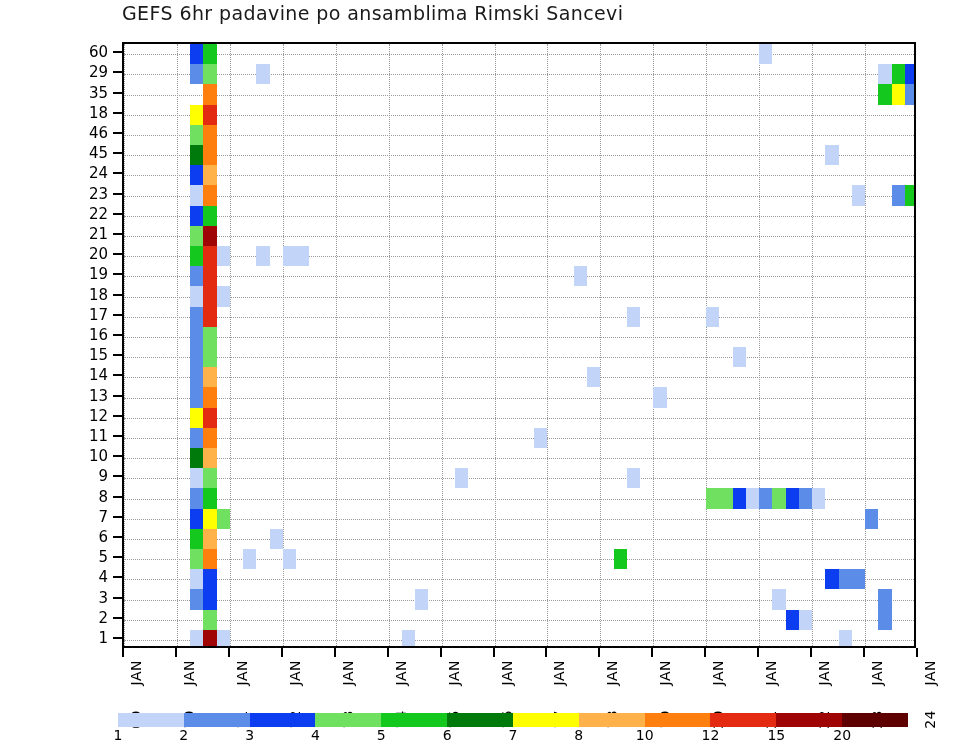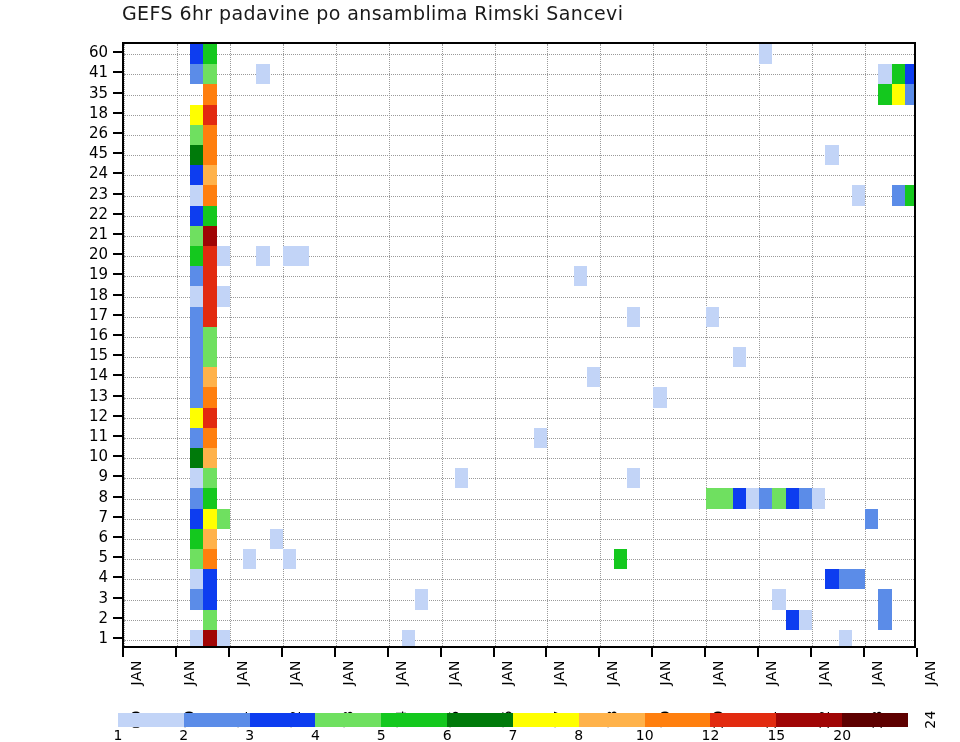--- a/index.html
+++ b/index.html
@@ -156,27 +156,27 @@
 <body>
 
 <div id="chart-root">
 
   <div id="chart-title">GEFS 6hr padavine po ansamblima Rimski Sancevi</div>
 
   <div id="y-axis">
       <div class="ytick-mark" style="top: 10.1px;"></div>
       <div class="ytick-label" style="top: 10.1px;">60</div>
       <div class="ytick-mark" style="top: 30.3px;"></div>
-      <div class="ytick-label" style="top: 30.3px;">41</div>
+      <div class="ytick-label" style="top: 30.3px;">29</div>
       <div class="ytick-mark" style="top: 50.5px;"></div>
       <div class="ytick-label" style="top: 50.5px;">35</div>
       <div class="ytick-mark" style="top: 70.7px;"></div>
       <div class="ytick-label" style="top: 70.7px;">18</div>
       <div class="ytick-mark" style="top: 90.9px;"></div>
-      <div class="ytick-label" style="top: 90.9px;">26</div>
+      <div class="ytick-label" style="top: 90.9px;">46</div>
       <div class="ytick-mark" style="top: 111.1px;"></div>
       <div class="ytick-label" style="top: 111.1px;">45</div>
       <div class="ytick-mark" style="top: 131.3px;"></div>
       <div class="ytick-label" style="top: 131.3px;">24</div>
       <div class="ytick-mark" style="top: 151.5px;"></div>
       <div class="ytick-label" style="top: 151.5px;">23</div>
       <div class="ytick-mark" style="top: 171.7px;"></div>
       <div class="ytick-label" style="top: 171.7px;">22</div>
       <div class="ytick-mark" style="top: 191.9px;"></div>
       <div class="ytick-label" style="top: 191.9px;">21</div>

